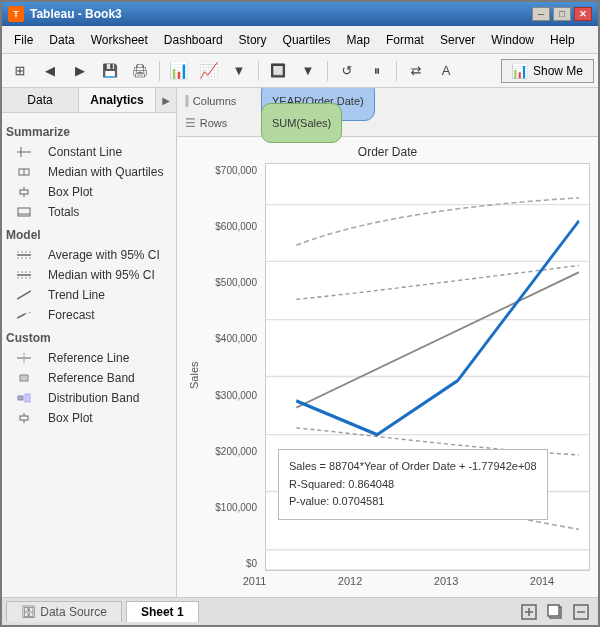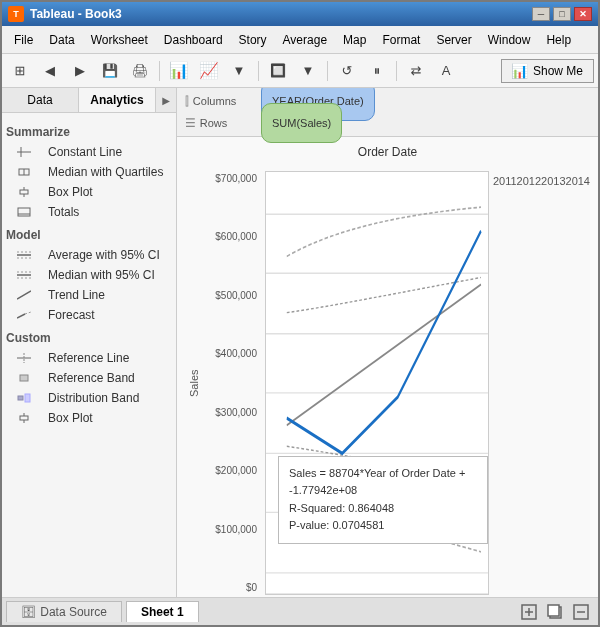--- a/index.html
+++ b/index.html
@@ -46,25 +46,25 @@
 
     
     .fields-area { background: #f0f0f0; border-bottom: 1px solid #ccc; padding: 2px 0; }
     .field-row { display: flex; align-items: center; height: 22px; padding: 1px 0; }
     .field-label { width: 80px; color: #555; font-size: 11px; padding-left: 8px; display: flex; align-items: center; gap: 4px; flex-shrink: 0; }
     .field-pill { background: #b3d9a0; border: 1px solid #7ab060; border-radius: 10px; padding: 13px 10px; font-size: 11px; color: #333; cursor: pointer; margin-left: 4px; }
     .field-pill.blue { background: #a8c8f0; border-color: #5a90d0; }
 
     
     .chart-area { flex: 1; padding: 8px; position: relative; overflow: hidden; }
-    .chart-title { text-align: center; font-size: 12px; color: #333; margin-bottom: 12px; }
+    .chart-title { text-align: center; font-size: 12px; color: #333; margin-bottom: 4px; }
 
     .chart-wrapper { display: flex; width: 100%; height: calc(100% - 20px); }
     .y-axis-label { writing-mode: vertical-rl; transform: rotate(180deg); font-size: 11px; color: #555; display: flex; align-items: center; justify-content: center; width: 18px; padding: 0; }
-    .chart-inner { flex: 1; display: flex; flex-direction: row; }
+    .chart-inner { flex: 1; display: flex; flex-direction: column; }
     .chart-plot { flex: 1; position: relative; border: 1px solid #ccc; background: white; margin-left: 4px; }
 
     
     .chart-svg { width: 100%; height: 100%; }
 
     
     .formula-box { position: absolute; left: 12px; bottom: 50px; background: white; border: 1px solid #bbb; padding: 8px 10px; font-size: 11px; line-height: 1.6; color: #333; z-index: 10; }
 
     
     .x-labels { display: flex; justify-content: space-around; padding: 4px 0 0 0; font-size: 11px; color: #555; margin-left: 4px; }
@@ -93,21 +93,21 @@
       <div class="win-btn close">✕</div>
     </div>
   </div>
 
   <div class="menu-bar">
     <span class="menu-item">File</span>
     <span class="menu-item">Data</span>
     <span class="menu-item">Worksheet</span>
     <span class="menu-item">Dashboard</span>
     <span class="menu-item">Story</span>
-    <span class="menu-item">Average</span>
+    <span class="menu-item">Quartiles</span>
     <span class="menu-item">Map</span>
     <span class="menu-item">Format</span>
     <span class="menu-item">Server</span>
     <span class="menu-item">Window</span>
     <span class="menu-item">Help</span>
   </div>
 
   <div class="toolbar">
     <button class="tb-btn">⊞</button>
     <button class="tb-btn">◀</button>

